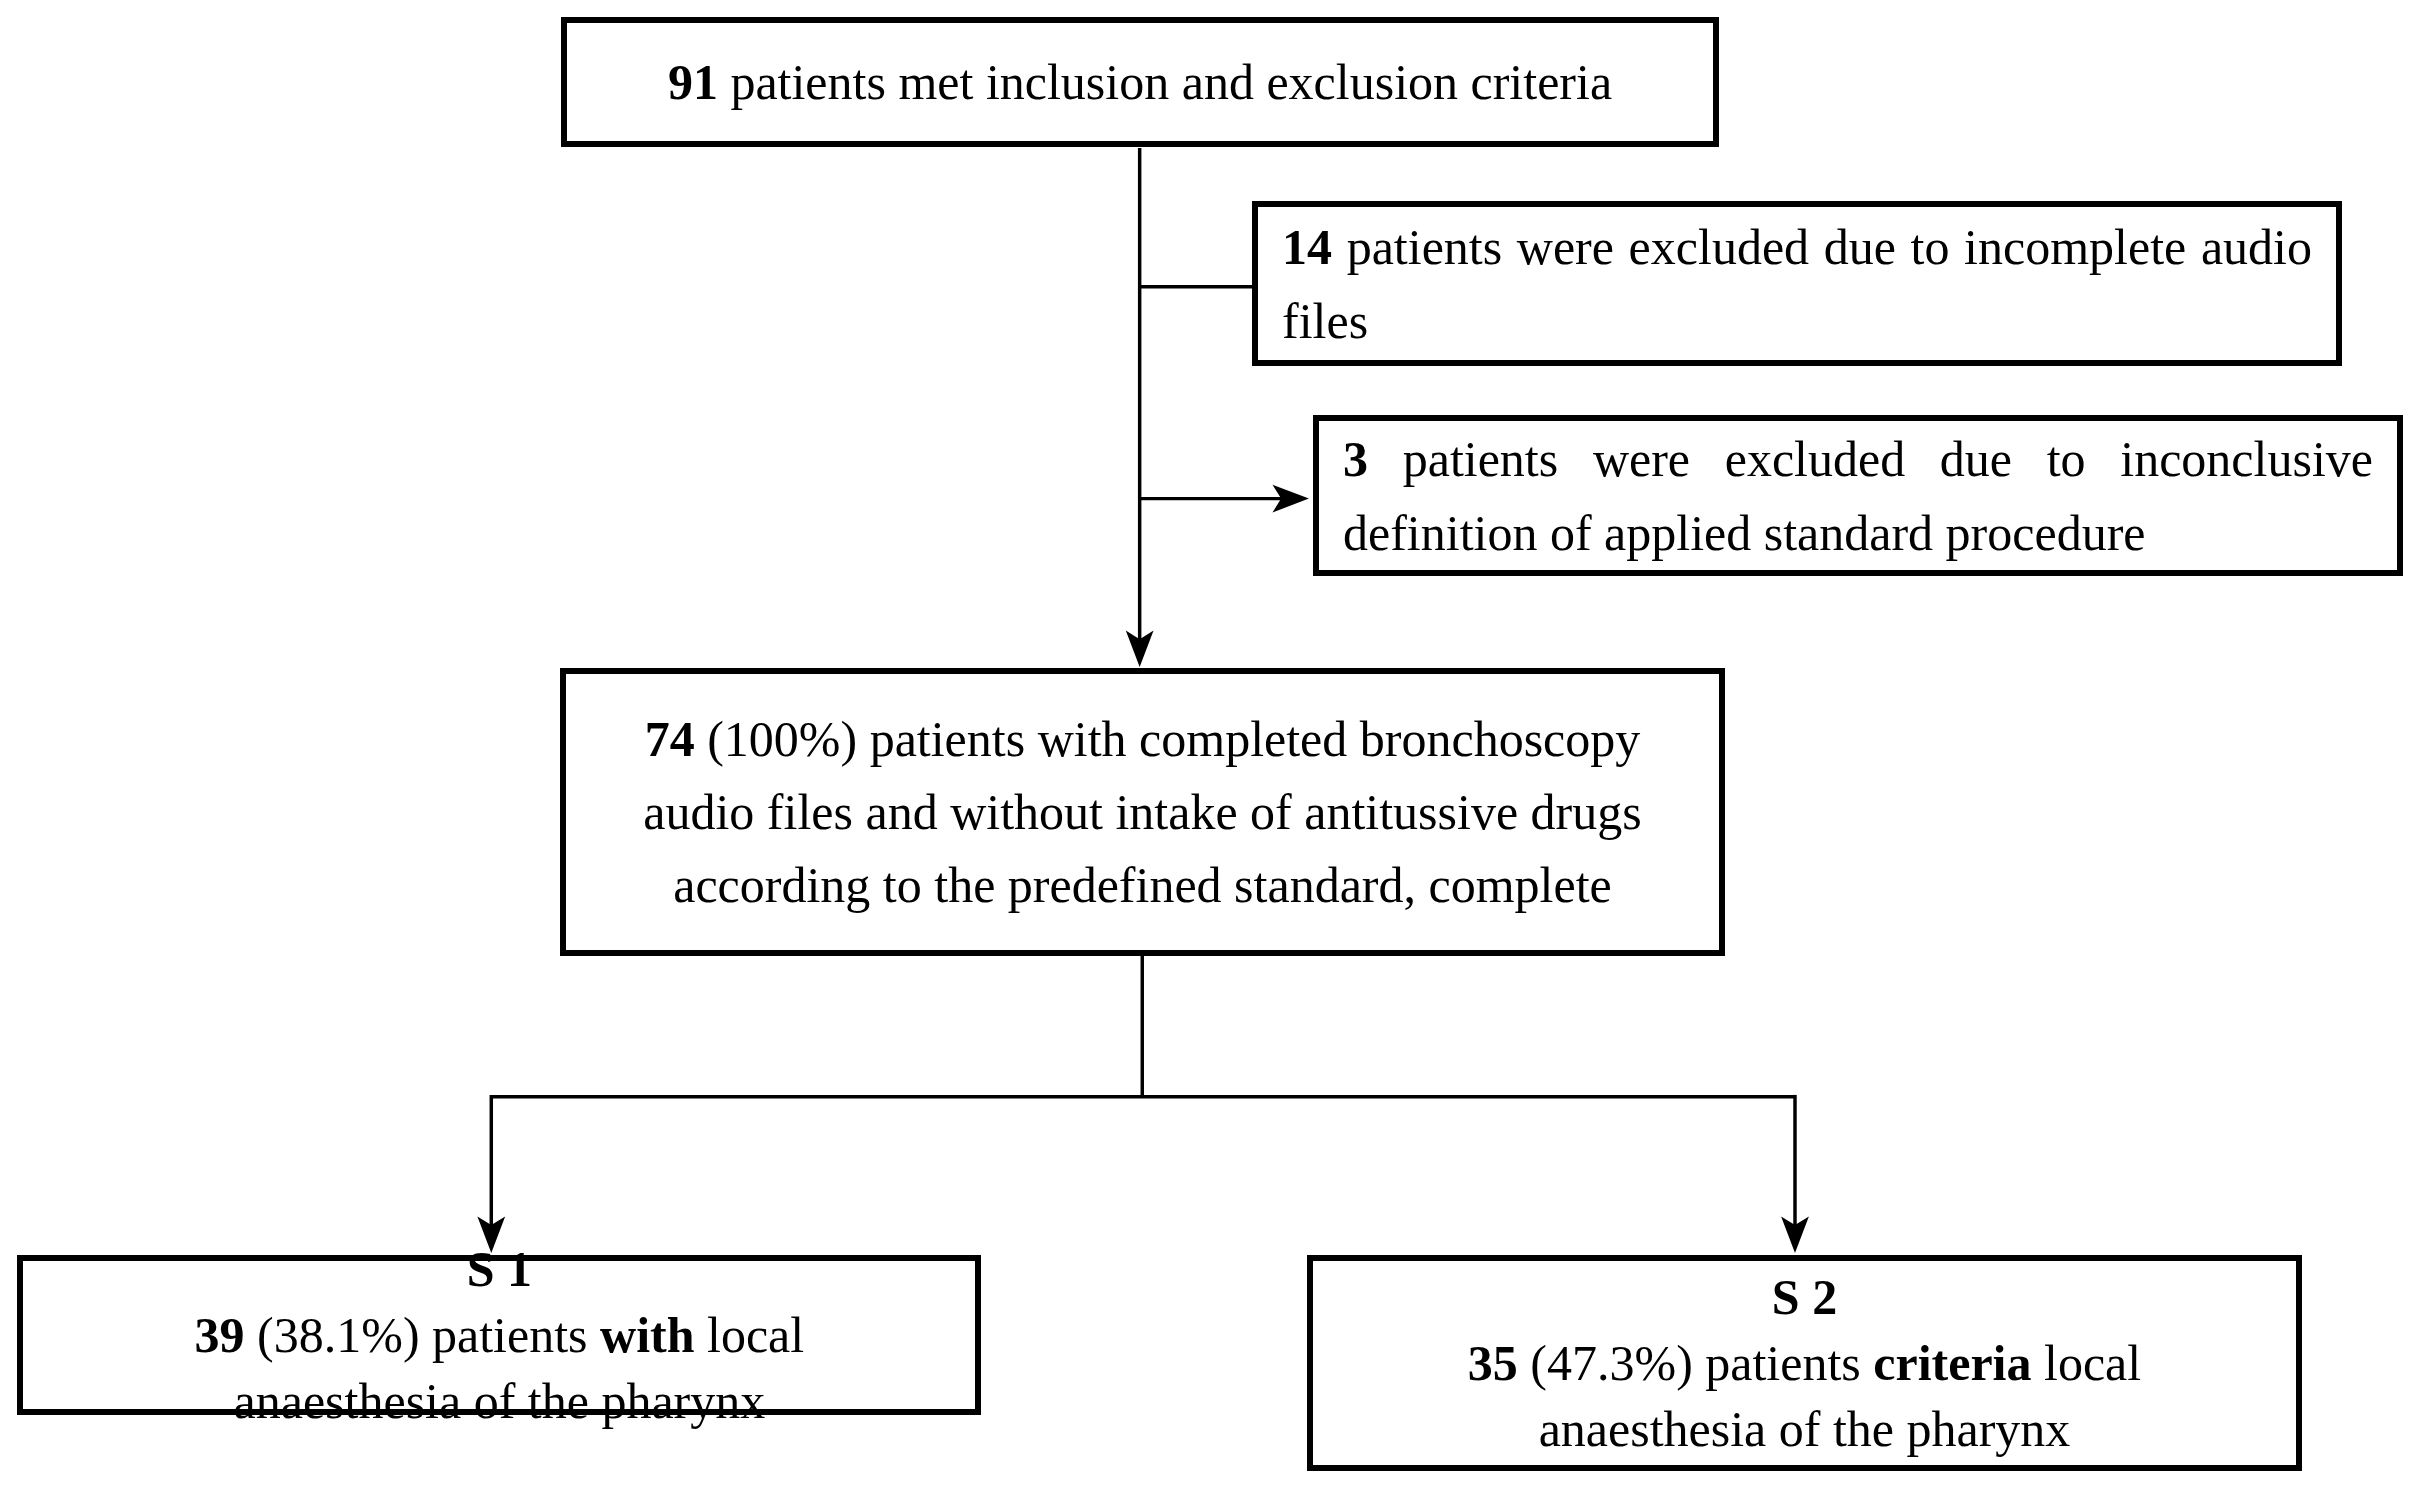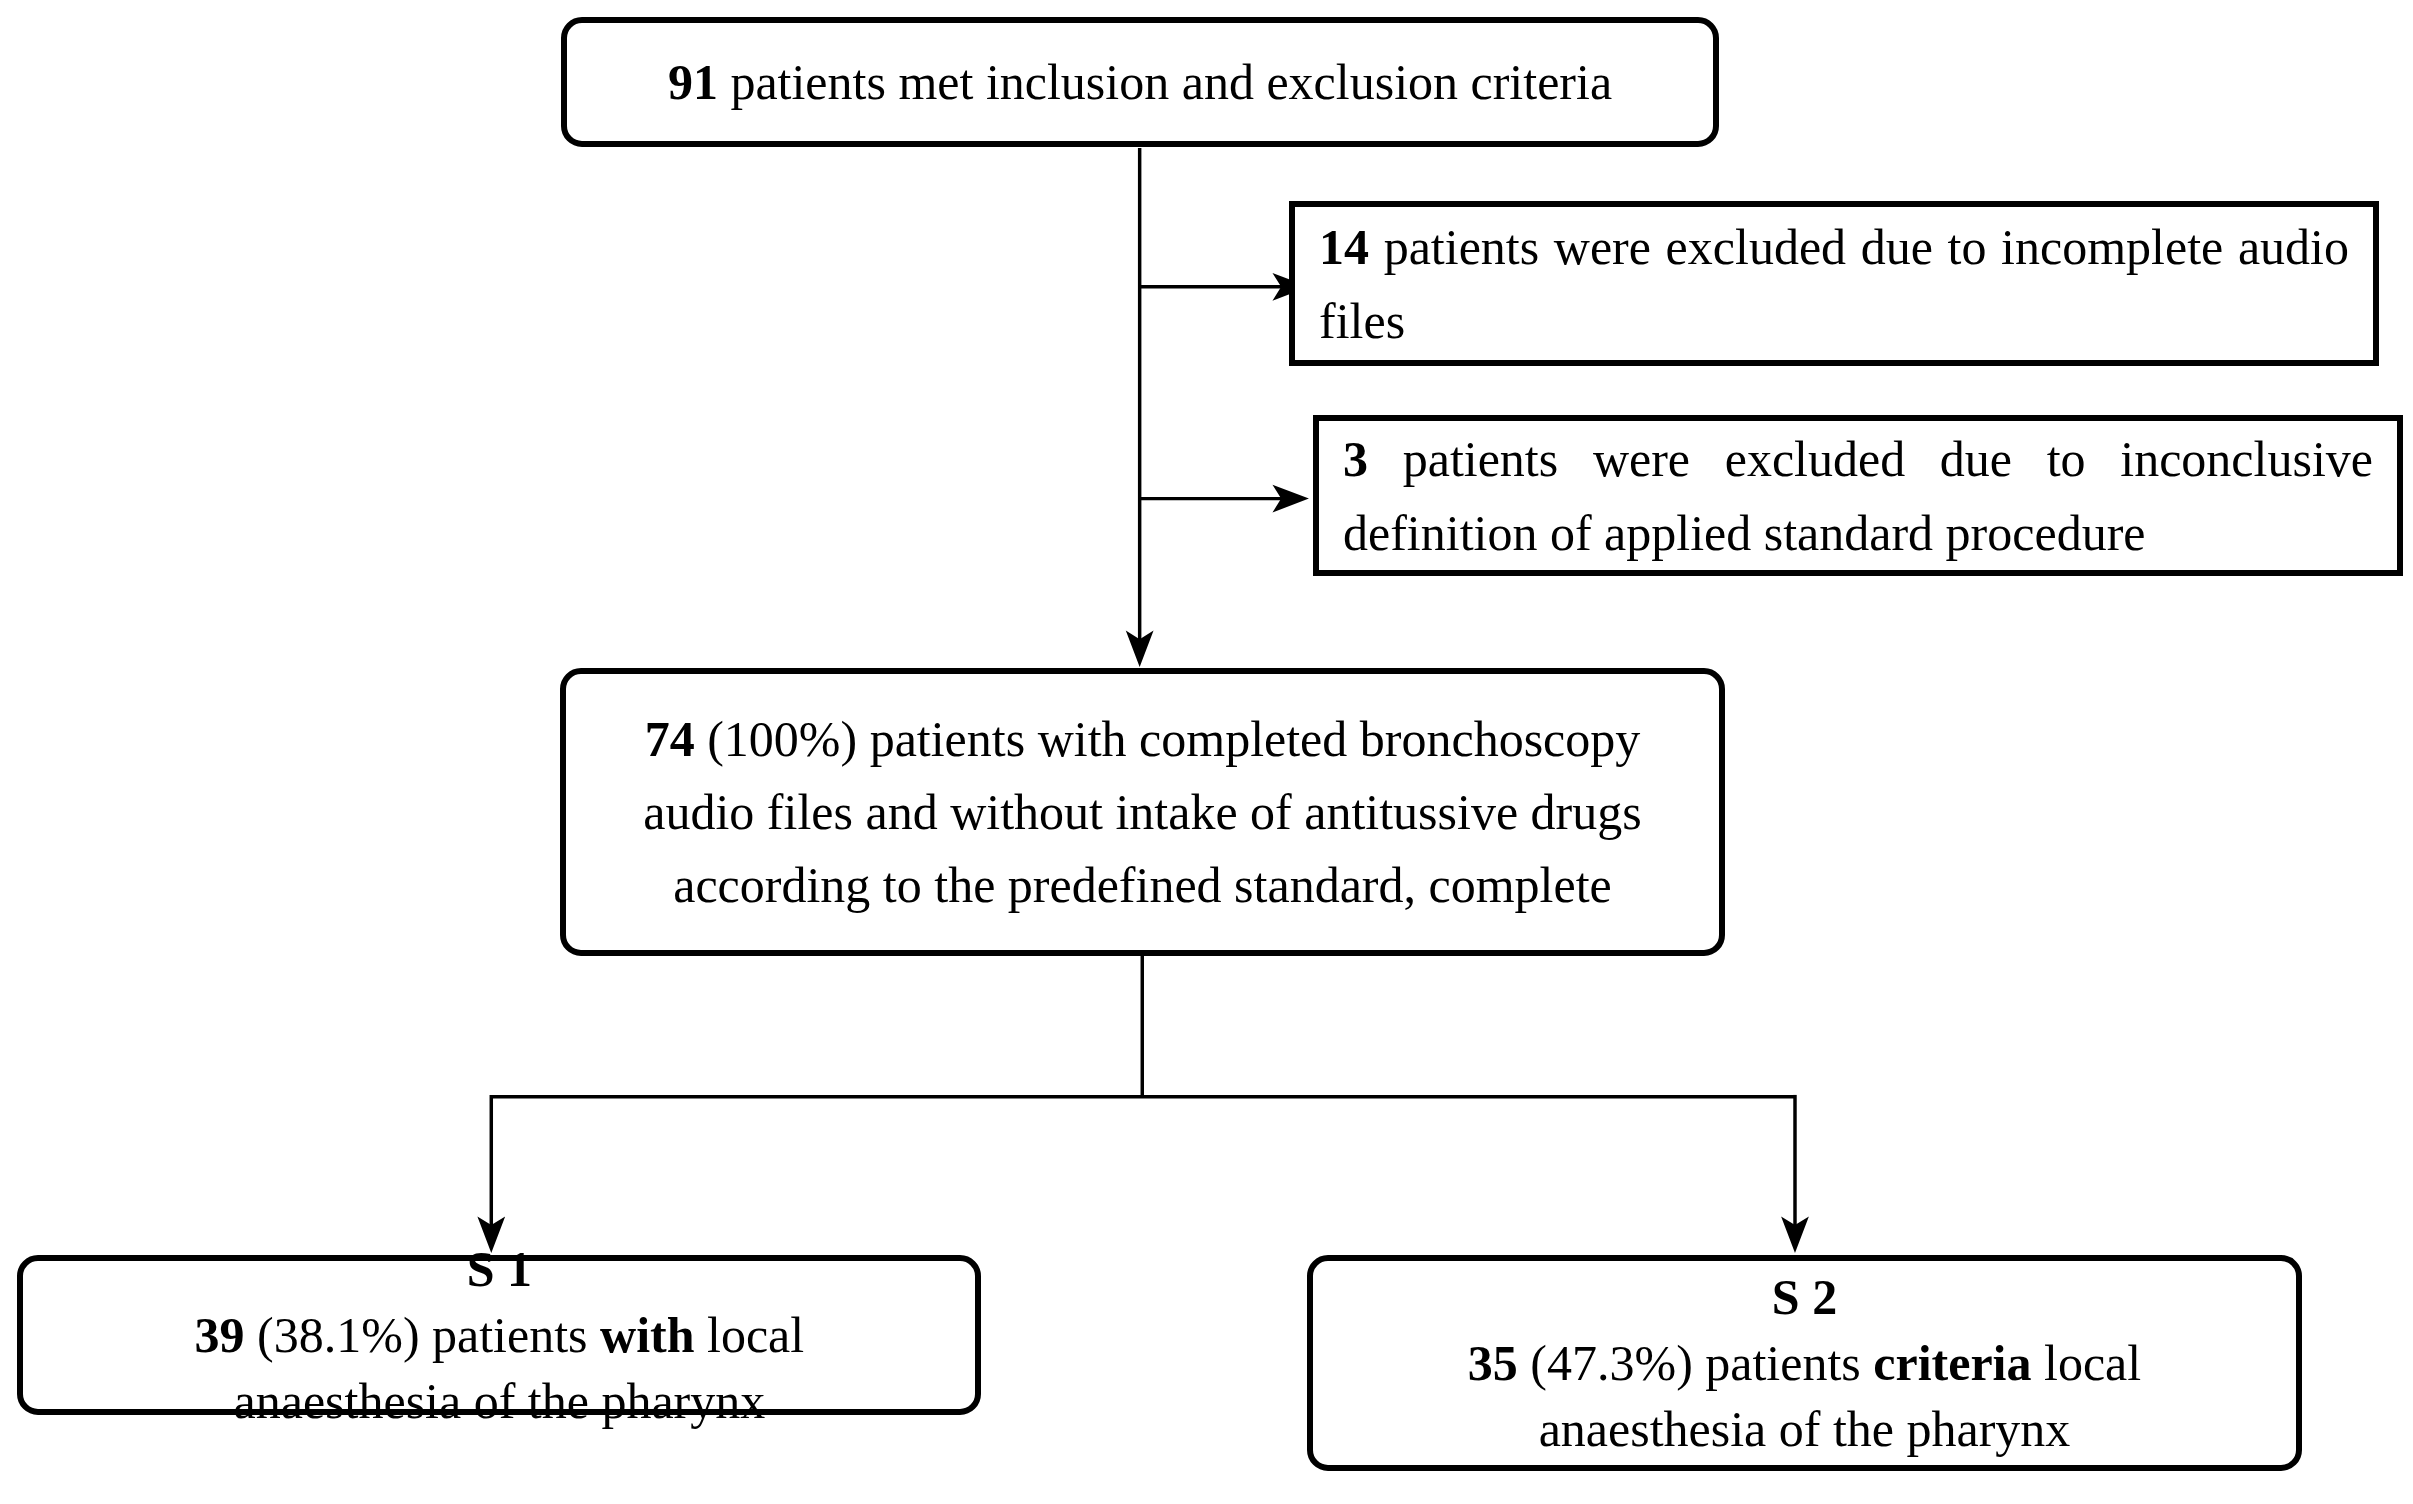--- a/index.html
+++ b/index.html
@@ -37,32 +37,32 @@
   .box {
     position: absolute;
     border: 6px solid var(--ink, #000);
     background: var(--paper, #fff);
     display: flex;
     flex-direction: column;
     justify-content: center;
     font-size: 50px;
     line-height: 1.42;
   }
-  .box.centered { text-align: center; border-radius: 21px; }
+  .box.centered { text-align: center; }
   .box.justified {
     text-align: justify;
     text-align-last: left;
     padding: 5.2px 24px;
     line-height: 1.48;
   }
   .box .line { display: block; }
   .box .nowrap { white-space: nowrap; }
   b, .bold { font-weight: bold; }
   .box-enrolled  { left: 561px;  top: 17.4px;   width: 1158px; height: 130px; }
-  .box-excl1     { left: 1289px; top: 201px;  width: 1090px; height: 165px; }
+  .box-excl1     { left: 1252px; top: 201px;  width: 1090px; height: 165px; }
   .box-excl2     { left: 1313px; top: 415px;  width: 1090px; height: 161px; align-items: flex-end; }
   .box-completed { left: 560px;  top: 668px;  width: 1165px; height: 288px; line-height: 1.46; }
   .box-s1        { left: 17.4px;   top: 1255px; width: 964px; height: 160px; line-height: 1.32; }
   .box-s2        { left: 1307px; top: 1255px; width: 995px; height: 216px; line-height: 1.32; }
 </style>
 </head>
 <body>
 
 <div class="canvas">
 

